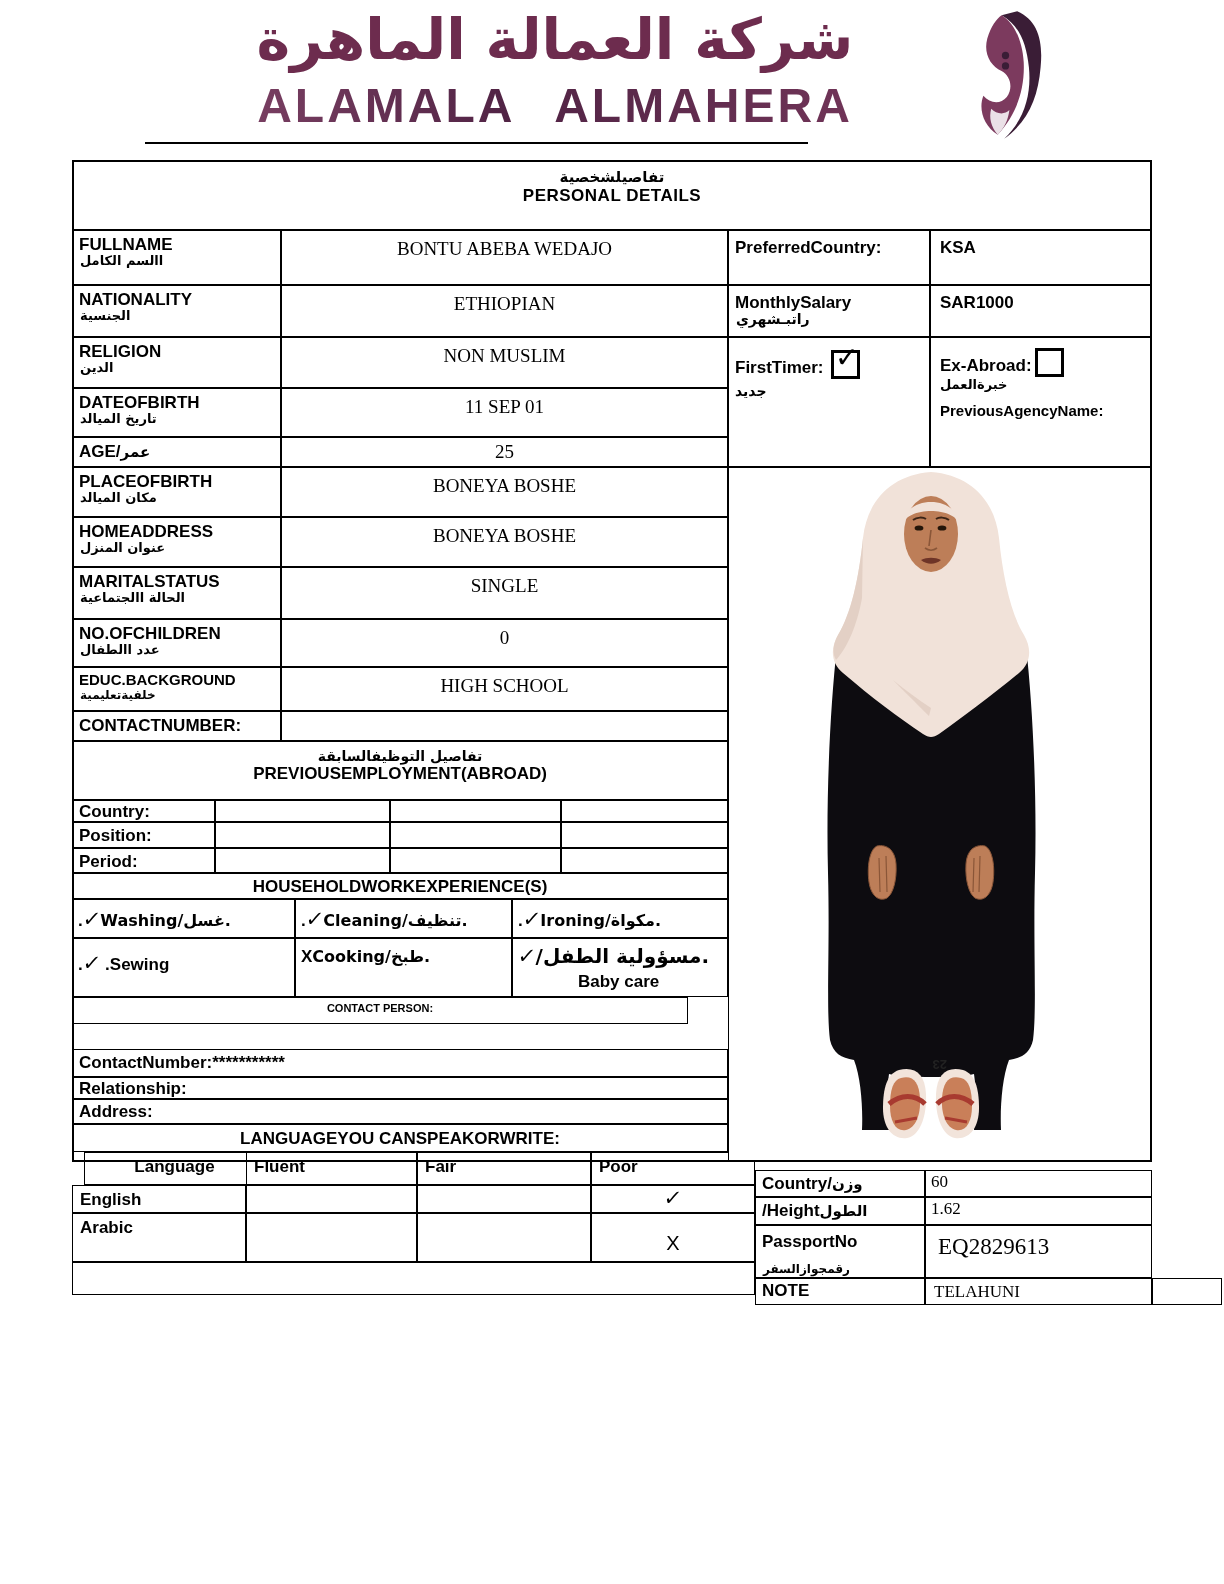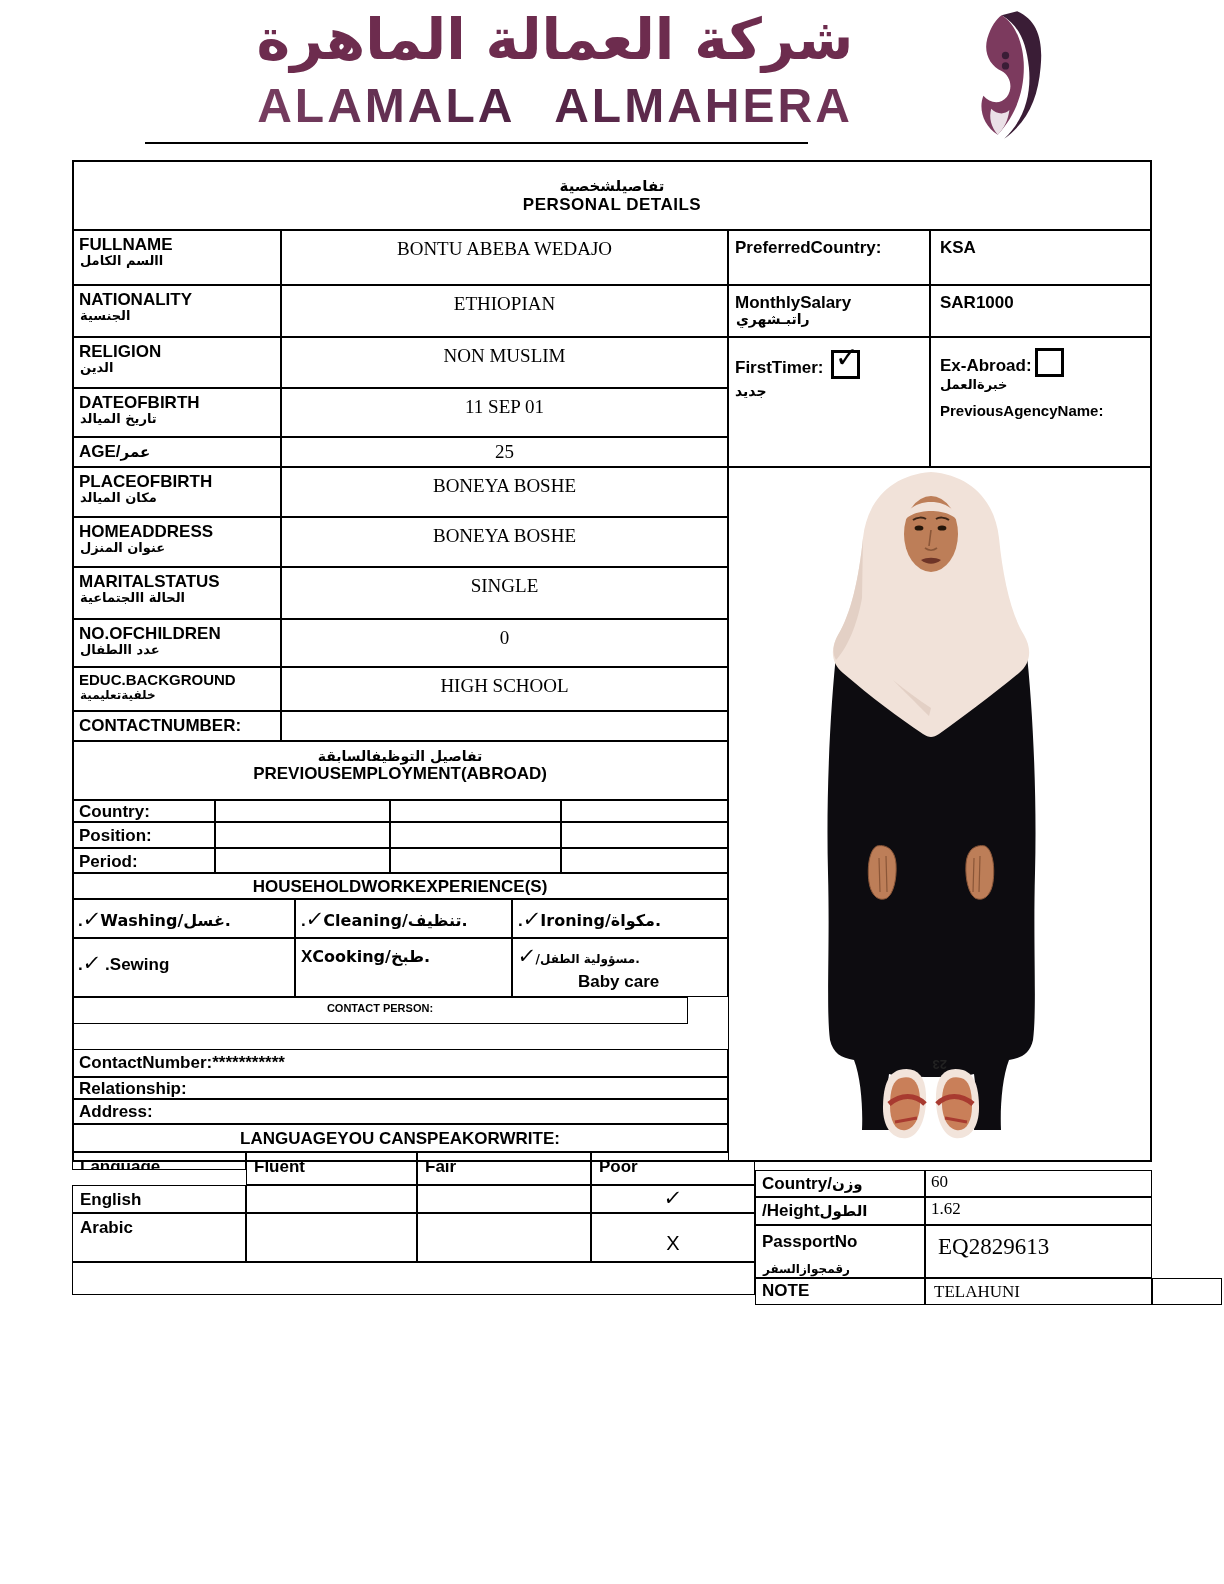--- a/index.html
+++ b/index.html
@@ -33,21 +33,21 @@
 <svg class="abs" style="left:973px;top:10px;" width="78" height="130" viewBox="0 0 60 100">
   <path d="M34,1 C50,8 54,24 52,44 C50,68 42,86 24,99 C40,84 45,64 43,44 C41,26 36,12 22,4 Z" fill="#3a1d36"></path>
   <path d="M22,4 C32,10 38,24 39,40 C40,60 34,80 19,96 C8,89 4,76 8,66 C13,72 21,73 26,67 C31,60 29,51 22,47 C13,43 8,33 11,22 C14,12 18,7 22,4 Z" fill="#7c3a5e"></path>
   <path d="M19,96 C14,90 12,83 14,76 C18,80 24,81 28,77 C27,85 24,91 19,96 Z" fill="#fff" opacity="0.85"></path>
   <circle cx="25" cy="35" r="2.8" fill="#3a1d36"></circle>
   <circle cx="25" cy="43" r="2.8" fill="#3a1d36"></circle>
 </svg>
 
 <div id="form">
 
-  <div class="cell hdr-center" style="left:0;top:0;width:1080px;height:70px;padding-top:16px;">
+  <div class="cell hdr-center" style="left:0;top:0;width:1080px;height:70px;padding-top:7px;">
     <span class="ar" style="display:block;font-size:15px;font-weight:bold;">تفاصيلشخصية</span>
     <span style="display:block;font-size:17px;letter-spacing:0.5px;">PERSONAL DETAILS</span>
   </div>
 
   <div class="cell lbl" style="left:0;top:70px;width:209px;height:55px;">
     <span>FULLNAME</span>
     <span class="sublbl-ar">االسم الكامل</span>
   </div>
   <div class="cell val" style="left:209px;top:70px;width:447px;height:55px;">BONTU ABEBA WEDAJO</div>
 
@@ -135,31 +135,31 @@
   <div class="cell" style="left:440px;top:739px;width:216px;height:39px;padding:7px 0 0 5px;font-weight:bold;font-size:17px;">
     <span>.</span><span class="check">✓</span><span class="ar" style="font-size:16px;"> .مكواة/Ironing</span>
   </div>
   <div class="cell" style="left:0;top:778px;width:223px;height:59px;padding:12px 0 0 5px;font-weight:bold;font-size:17px;">
     <span>.</span><span class="check">✓</span><span> .Sewing</span>
   </div>
   <div class="cell" style="left:223px;top:778px;width:217px;height:59px;padding:8px 0 0 5px;font-weight:bold;font-size:17px;">
     <span>X</span><span class="ar" style="font-size:16px;">.طبخ/Cooking</span>
   </div>
   <div class="cell" style="left:440px;top:778px;width:216px;height:59px;padding:5px 0 0 5px;font-weight:bold;font-size:16px;">
-    <span class="check">✓</span><span class="ar" style="font-size:12px;"> .مسؤولية الطفل/</span>
+    <span class="check">✓</span><span class="ar" style="font-size:20px;"> .مسؤولية الطفل/</span>
     <div style="padding:4px 0 0 60px;font-size:17px;">Baby care</div>
   </div>
 
   <div class="cell hdr-center" style="left:0;top:837px;width:616px;height:27px;font-size:11px;padding-top:4px;">CONTACT PERSON:</div>
   <div class="cell lbl" style="left:0;top:889px;width:656px;height:28px;padding-top:3px;">ContactNumber:***********</div>
   <div class="cell lbl" style="left:0;top:917px;width:656px;height:22px;padding-top:1px;">Relationship:</div>
   <div class="cell lbl" style="left:0;top:939px;width:656px;height:25px;padding-top:2px;">Address:</div>
 
   <div class="cell hdr-center" style="left:0;top:964px;width:656px;height:28px;font-size:17px;padding-top:4px;">LANGUAGEYOU CANSPEAKORWRITE:</div>
-  <div class="cell langcell" style="left:0;top:992px;width:174px;height:18px;">Language</div>
+  <div class="cell langcell" style="left:12px;top:992px;width:174px;height:33px;text-align:center;">Language</div>
   <div class="cell langcell" style="left:174px;top:992px;width:171px;height:33px;">Fluent</div>
   <div class="cell langcell" style="left:345px;top:992px;width:174px;height:33px;">Fair</div>
   <div class="cell langcell" style="left:519px;top:992px;width:164px;height:33px;">Poor</div>
   <div class="cell langcell" style="left:0;top:1025px;width:174px;height:28px;">English</div>
   <div class="cell" style="left:174px;top:1025px;width:171px;height:28px;"></div>
   <div class="cell" style="left:345px;top:1025px;width:174px;height:28px;"></div>
   <div class="cell hdr-center" style="left:519px;top:1025px;width:164px;height:28px;">
     <span class="check">✓</span>
   </div>
   <div class="cell langcell" style="left:0;top:1053px;width:174px;height:49px;">Arabic</div>

